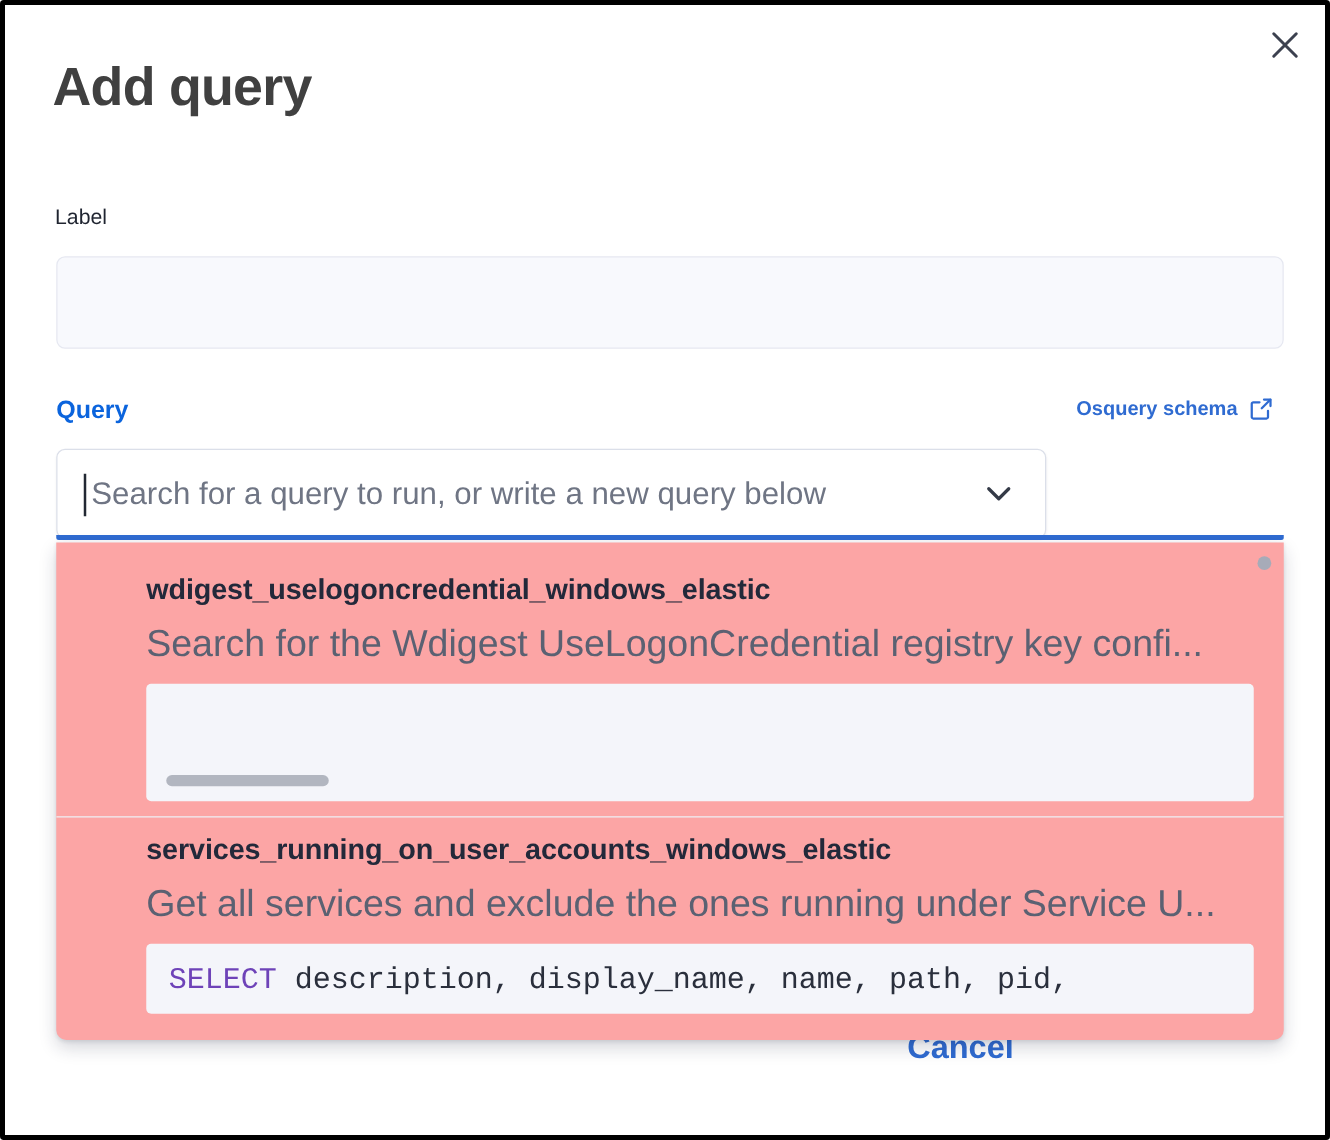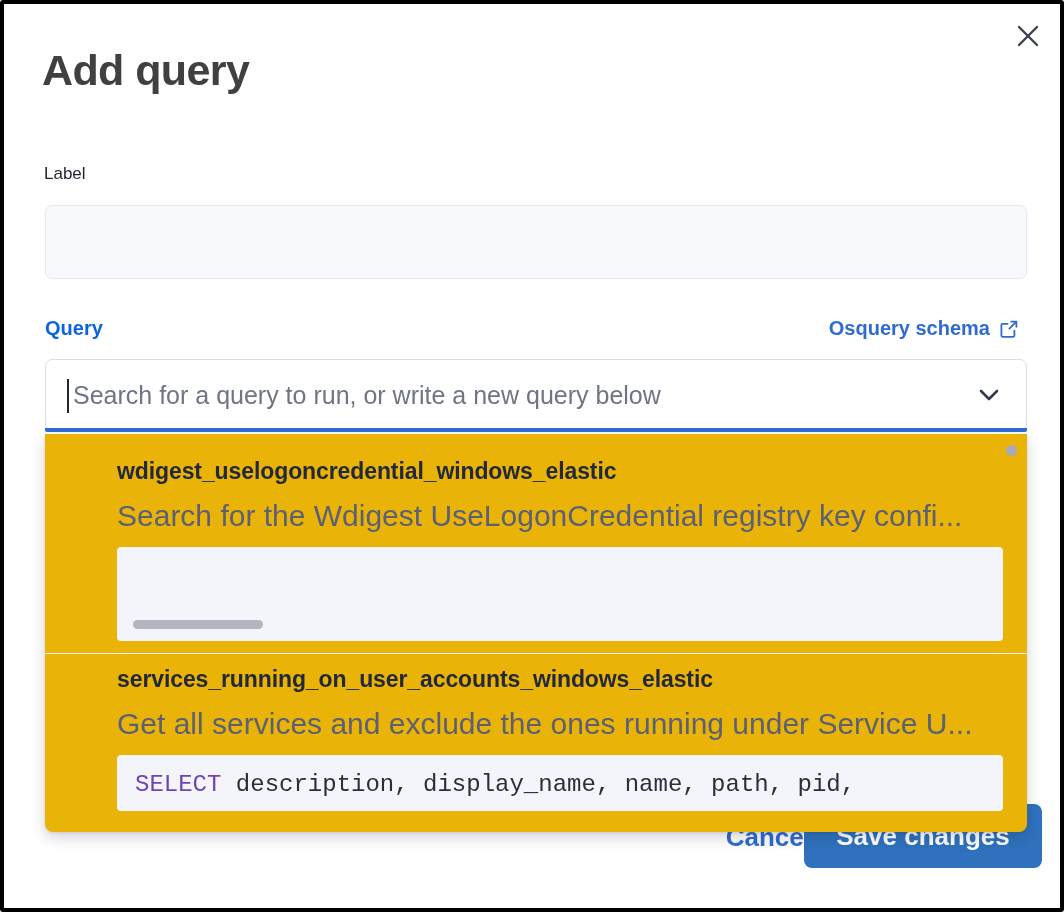--- a/index.html
+++ b/index.html
@@ -74,35 +74,35 @@
   .query-label {
     position: absolute;
     left: 41px; top: 313px;
     font-size: 20px;
     font-weight: 700;
     color: #0b64dd;
   }
   .schema-link {
     position: absolute;
     right: 41px; top: 313px;
-    display: flex; align-items: center; gap: 9px;
-    font-size: 20px;
+    display: flex; align-items: flex-end; gap: 9px;
+    font-size: 16px;
     font-weight: 700;
     color: #2f6bd1;
     text-decoration: none;
     cursor: pointer;
     margin-left: 28px;
   }
   .schema-link svg { display: block; }
 
   
   .combo {
     position: absolute;
     left: 41px; top: 355px;
-    width: 982px; height: 72px;
+    width: 792px; height: 72px;
     background: #ffffff;
     border: 1px solid #dbdfe9;
     border-radius: 7px;
     box-shadow: 0 1px 2px rgba(20,25,40,0.05);
   }
   .combo-caret {
     position: absolute;
     left: 21px; top: 19px;
     width: 2px; height: 34px;
     background: #222833;
@@ -163,21 +163,21 @@
     line-height: 64px;
     text-align: center;
     padding: 0;
   }
 
   
   .dropdown {
     position: absolute;
     left: 41px; top: 430px;
     width: 982px; height: 398px;
-    background: #eab308;
+    background: #fca5a5;
     border-radius: 0 0 8px 8px;
     box-shadow: 0 6px 14px rgba(30,36,60,0.18), 0 1px 3px rgba(30,36,60,0.10);
     overflow: hidden;
   }
   .dd-scroll-dot {
     position: absolute;
     right: 10px; top: 11px;
     width: 11px; height: 11px;
     border-radius: 50%;
     background: #a7abb8;
@@ -236,21 +236,20 @@
   }
 </style>
 </head>
 <body>
 
 <div id="frame">
   <div id="modal">
 
     <div class="footer">
       <button class="cancel-btn">Cancel</button>
-      <button class="save-btn">Save changes</button>
     </div>
 
     <button class="close-btn">
       <svg width="26" height="26" viewBox="0 0 26 26" aria-hidden="true">
         <path d="M4 4 L22 22 M22 4 L4 22" stroke="#3c414f" stroke-width="2.4" stroke-linecap="round"></path>
       </svg>
     </button>
 
     <div class="modal-title">Add query</div>
 

